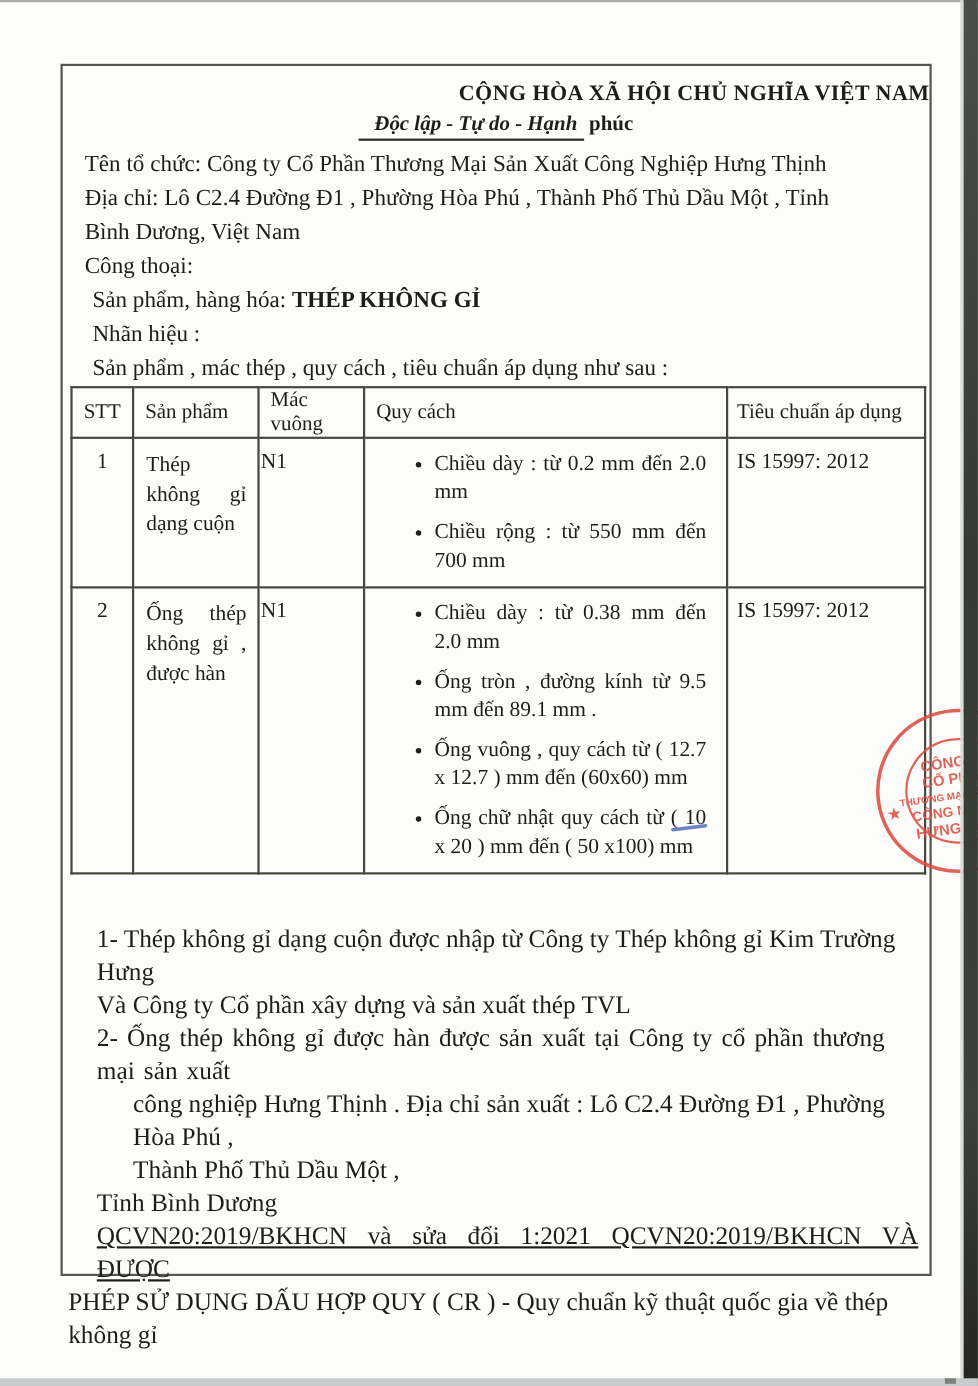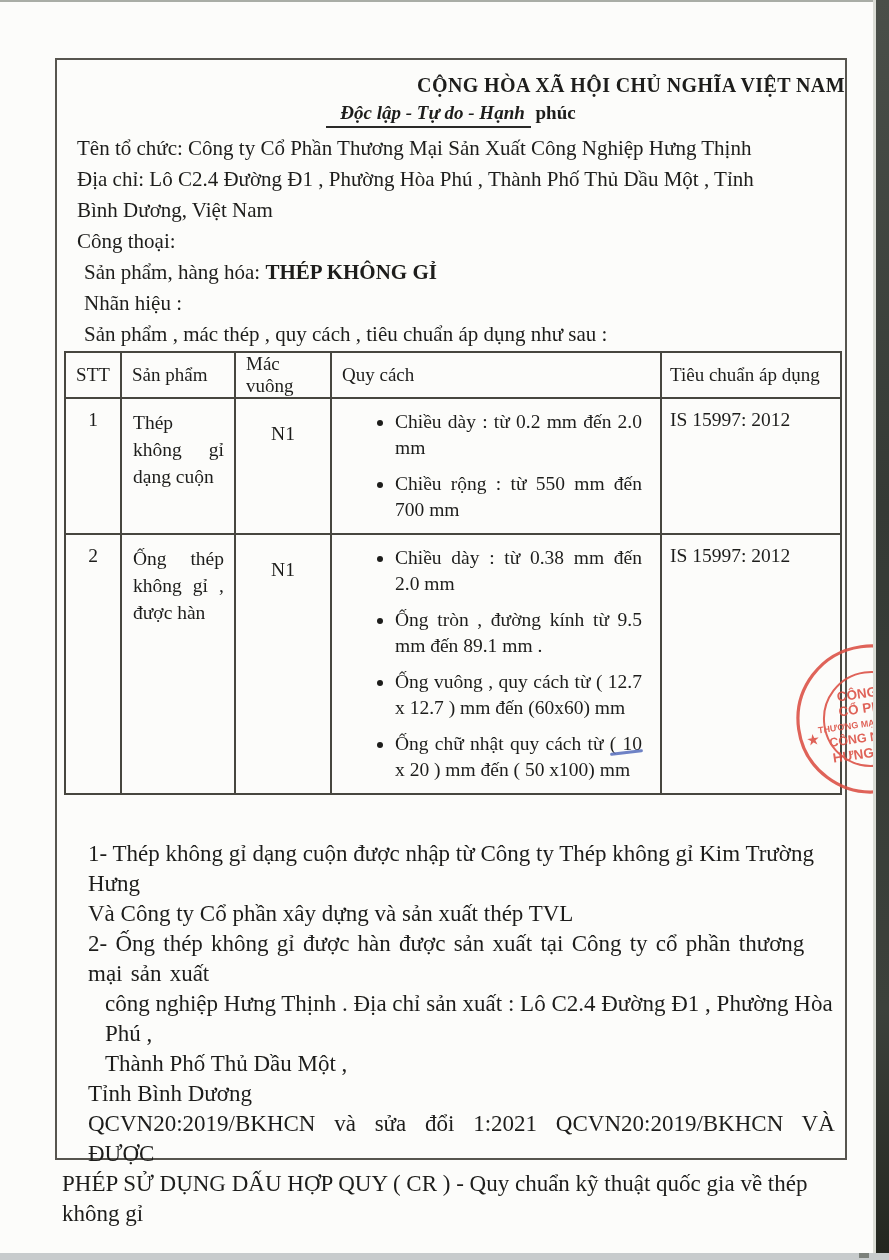--- a/index.html
+++ b/index.html
@@ -35,33 +35,33 @@
 
   table.tbl{border-collapse:collapse;margin:1px 0 0 7px;width:776px;font-size:19.5px;table-layout:fixed;}
   .tbl th,.tbl td{border:2px solid #47463f;font-weight:normal;text-align:left;vertical-align:top;box-sizing:border-box;}
   .tbl tr.h{height:42px;}
   .tbl tr.h th{vertical-align:middle;font-size:19px;padding:0 0 0 10px;}
   .tbl tr.h th.c-stt{text-align:center;padding:0;}
   .tbl tr.r1{height:95px;}
   .tbl tr.r2{height:232px;}
   td.c-stt{text-align:center;padding-top:10px;}
   td.c-sp{padding:10px 10px 0 11px;text-align:justify;line-height:27px;}
-  td.c-mt{text-align:center;padding-top:24px;}
+  td.c-mt{padding-top:10px;}
   td.c-qc{padding:4px 6px 0 0;}
   td.c-tc{padding:10px 4px 0 8px;}
   ul.qc{margin:6px 0 0 0;padding-left:63px;}
   ul.qc li{margin-bottom:10px;line-height:26px;text-align:justify;padding-right:12px;}
 
   .notes{margin-top:44px;font-size:23px;line-height:30px;}
   .notes div{padding-right:8px;}
   .n-base{padding-left:31px;}
-  .n-indent{padding-left:48px;}
+  .n-indent{padding-left:64px;}
   .n-flush{padding-left:5px;}
   .ws2{word-spacing:2.5px;}
-  .ws12{word-spacing:13px;}
+  .ws12{word-spacing:13px;text-decoration:underline;}
 
   
   svg.stamp{position:absolute;left:761px;top:609px;width:220px;height:220px;z-index:4;opacity:.88;}
   .stamp *{fill:none;stroke:none;}
   .stamp .ring{stroke:#dc4f43;}
   .stamp text{fill:#dc4f43;font-family:"Liberation Sans",sans-serif;font-weight:bold;}
 
   .pen-mark{position:absolute;left:610px;top:751px;width:33px;height:3px;border-radius:2px;
     background:#4a63b8;transform:rotate(-7deg);opacity:.8;z-index:3;}
 </style>

